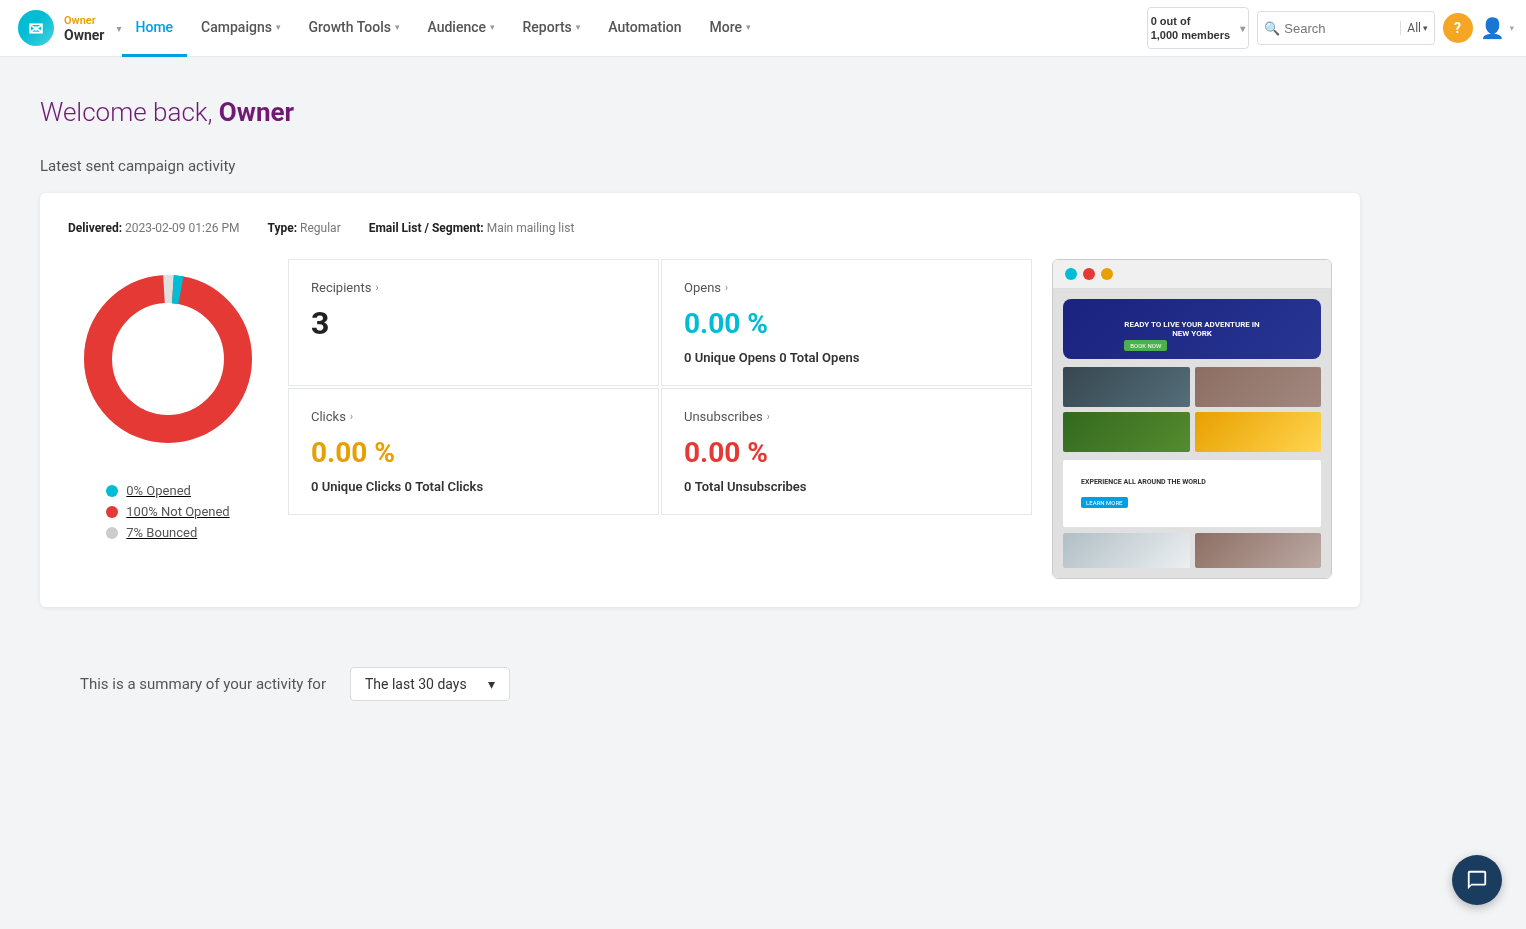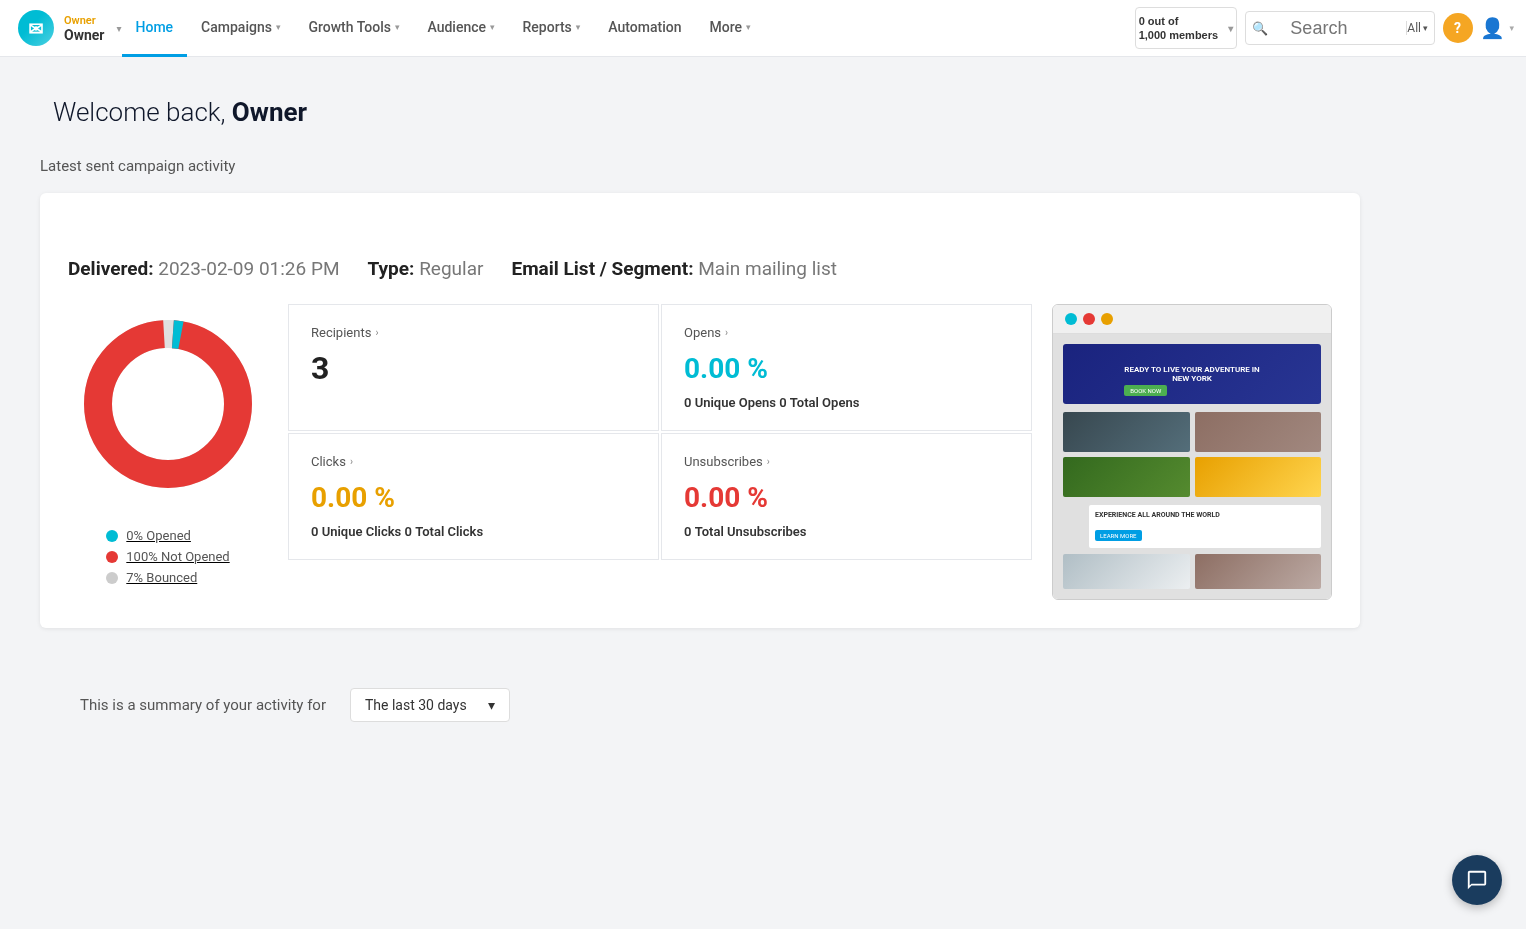--- a/index.html
+++ b/index.html
@@ -49,52 +49,52 @@
       display: flex; align-items: center; gap: 4px;
       border: 1px solid #ddd; border-radius: 4px; padding: 6px 3px;
       font-size: 12px; color: #333; background: #fff; cursor: pointer; white-space: nowrap;
     }
     .nav-members-btn span { font-weight: 600; }
     .nav-search {
       display: flex; align-items: center; border: 1px solid #ddd; border-radius: 4px;
       background: #fff; padding: 0 6px; height: 34px;
     }
     .nav-search input {
-      border: none; outline: none; font-size: 18px; width: 120px; padding: 0 4px; margin-left: 18px;
+      border: none; outline: none; font-size: 13px; width: 120px; padding: 0 4px;
     }
     .nav-search-all {
-      border-left: 1px solid #ddd; font-size: 12px; color: #555;
+      border-left: 1px solid #ddd; padding-left: 6px; font-size: 12px; color: #555;
       cursor: pointer; display: flex; align-items: center; gap: 2px;
     }
     .nav-help {
       width: 30px; height: 30px; border-radius: 50%; background: #f5a623;
       display: flex; align-items: center; justify-content: center;
       color: #fff; font-weight: bold; font-size: 14px; cursor: pointer;
     }
     .nav-user {
       display: flex; align-items: center; gap: 4px; cursor: pointer;
       font-size: 13px; color: #555;
     }
 
     
     .main { padding: 40px 40px 60px; max-width: 1400px; }
 
-    .welcome-text { font-size: 26px; color: #0f172a; margin-bottom: 30px; font-weight: 300; margin-left: 13px; }
+    .welcome-text { font-size: 26px; color: #701a75; margin-bottom: 30px; font-weight: 300; }
     .welcome-text strong { font-weight: 700; }
 
     .section-title { font-size: 15px; color: #555; margin-bottom: 18px; }
 
     
     .campaign-card {
       background: #fff; border-radius: 6px; padding: 28px 28px 28px;
       box-shadow: 0 1px 4px rgba(0,0,0,0.08); margin-bottom: 40px;
     }
     .card-title { font-size: 18px; font-weight: 700; color: #222; margin-bottom: 18px; }
     .card-meta { display: flex; gap: 28px; align-items: center; margin-bottom: 24px; flex-wrap: wrap; }
-    .card-meta-item { font-size: 19px; color: #555; margin-top: 36px; }
+    .card-meta-item { font-size: 12px; color: #555; }
     .card-meta-item strong { color: #222; font-weight: 700; }
     .card-meta-item span { color: #777; }
 
     .card-content { display: flex; gap: 20px; align-items: flex-start; }
 
     
     .donut-area { flex-shrink: 0; display: flex; flex-direction: column; align-items: center; gap: 16px; text-decoration: underline; }
     .donut-legend { display: flex; flex-direction: column; gap: 6px; margin-top: 8px; }
     .legend-item { display: flex; align-items: center; gap: 8px; font-size: 13px; color: #555; }
     .legend-dot { width: 12px; height: 12px; border-radius: 50%; flex-shrink: 0; }
@@ -124,34 +124,34 @@
     }
     .dot-teal { width: 12px; height: 12px; border-radius: 50%; background: #00bcd4; }
     .dot-red { width: 12px; height: 12px; border-radius: 50%; background: #e53935; }
     .dot-yellow { width: 12px; height: 12px; border-radius: 50%; background: #e8a000; }
     .preview-content { padding: 0; overflow-y: auto; max-height: 310px; }
 
     
     .email-mock { background: #e0e0e0; padding: 10px; }
     .email-hero {
       background: linear-gradient(135deg, #1a237e 0%, #283593 100%);
-      height: 60px; border-radius: 3px; display: flex; align-items: center;
+      height: 60px; border-radius: 8px; display: flex; align-items: center;
       justify-content: center; margin-bottom: 8px; position: relative; overflow: hidden;
     }
     .email-hero-text { color: #fff; font-size: 8px; text-align: center; font-weight: 600; }
     .email-hero-btn {
       background: #4caf50; color: #fff; font-size: 6px; padding: 2px 6px;
       border-radius: 2px; position: absolute; bottom: 8px;
     }
     .email-grid { display: grid; grid-template-columns: 1fr 1fr; gap: 5px; margin-bottom: 8px; }
     .email-img-placeholder {
       height: 40px; border-radius: 2px;
     }
     .email-section {
-      background: #fff; padding: 6px; margin-bottom: 6px; border-radius: 2px; margin-left: 26px;
+      background: #fff; padding: 18px; margin-bottom: 6px; border-radius: 2px;
     }
     .email-section-title { font-size: 7px; color: #333; font-weight: 700; margin-bottom: 4px; }
     .email-section-btn {
       display: inline-block; background: #009ee4; color: #fff; font-size: 6px;
       padding: 2px 5px; border-radius: 2px;
     }
     .email-room-grid { display: grid; grid-template-columns: 1fr 1fr; gap: 5px; }
     .email-room-img { height: 35px; border-radius: 2px; }
 
     

